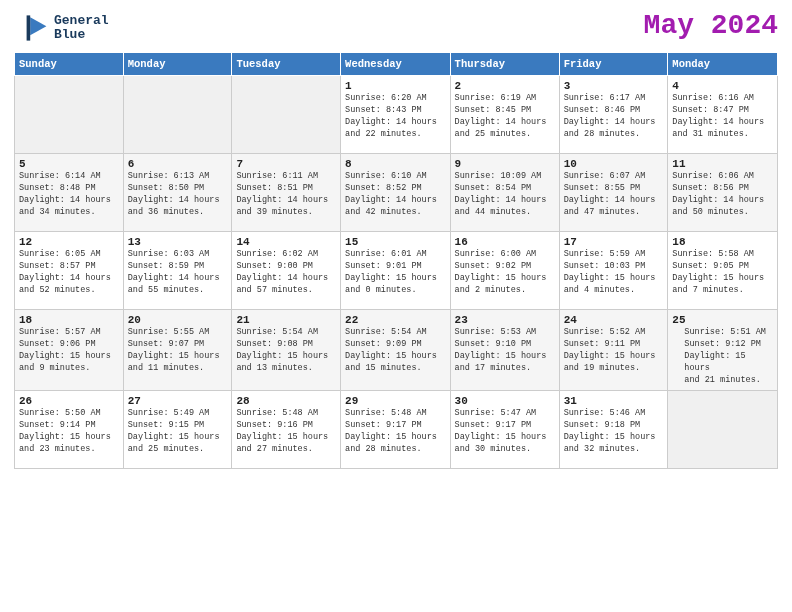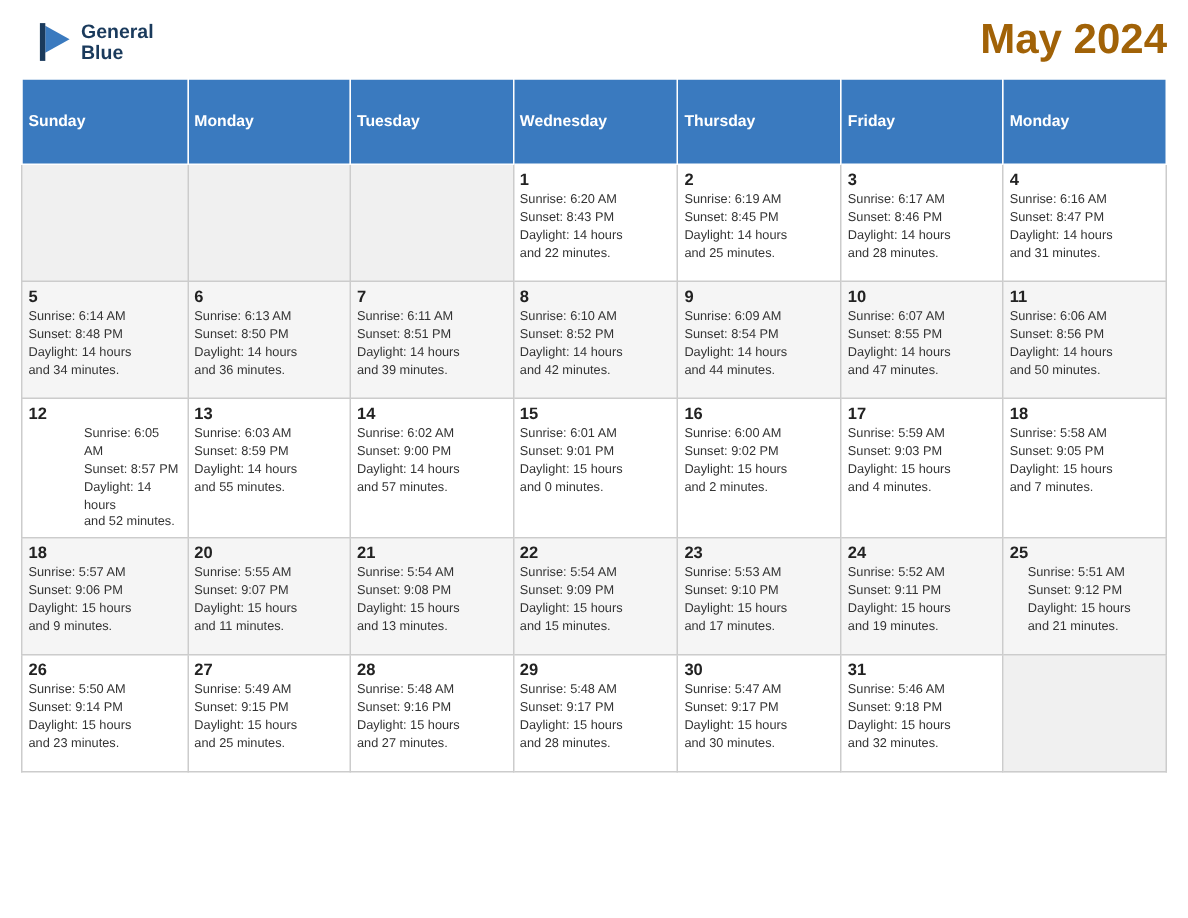--- a/index.html
+++ b/index.html
@@ -8,20 +8,21 @@
       background: #fff;
       width: 792px;
       height: 612px;
       overflow: hidden;
     }
     .page {
       width: 792px;
       height: 548px;
       background: #fff;
       padding: 10px 14px 10px 14px;
+      font-family: Liberation Mono, monospace;
     }
     .header {
       display: flex;
       justify-content: space-between;
       align-items: flex-start;
       margin-bottom: 6px;
     }
     .logo {
       display: flex;
       align-items: center;
@@ -36,37 +37,37 @@
     .logo-icon {
       width: 36px;
       height: 36px;
     }
     .title-block {
       text-align: right;
     }
     .main-title {
       font-size: 28px;
       font-weight: bold;
-      color: #a16207;
+      color: #a21caf;
     }
     .subtitle {
       font-size: 13px;
       color: #333;
     }
     .calendar {
       width: 100%;
       border-collapse: collapse;
       font-size: 9.5px;
     }
     .calendar thead tr th {
       background: #3a7abf;
       color: #fff;
       font-size: 10.5px;
       font-weight: bold;
-      padding: 22px 4px;
+      padding: 5px 4px;
       text-align: left;
       border: 1px solid #fff;
     }
     .calendar tbody tr td {
       border: 1px solid #ccc;
       vertical-align: top;
       padding: 4px 4px;
       width: 113px;
       height: 78px;
       background: #fff;
@@ -181,21 +182,21 @@
           </td>
           <td>
             <span class="day-number">8</span>
             <div class="day-info" style="white-space: pre-line;">Sunrise: 6:10 AM
 Sunset: 8:52 PM
 Daylight: 14 hours
 and 42 minutes.</div>
           </td>
           <td>
             <span class="day-number">9</span>
-            <div class="day-info" style="white-space: pre-line;">Sunrise: 6:09 AM
+            <div class="day-info" style="white-space: pre-line;">Sunrise: 10:09 AM
 Sunset: 8:54 PM
 Daylight: 14 hours
 and 44 minutes.</div>
           </td>
           <td>
             <span class="day-number">10</span>
             <div class="day-info" style="white-space: pre-line;">Sunrise: 6:07 AM
 Sunset: 8:55 PM
 Daylight: 14 hours
 and 47 minutes.</div>
@@ -204,21 +205,21 @@
             <span class="day-number">11</span>
             <div class="day-info" style="white-space: pre-line;">Sunrise: 6:06 AM
 Sunset: 8:56 PM
 Daylight: 14 hours
 and 50 minutes.</div>
           </td>
         </tr>
         <tr>
           <td>
             <span class="day-number">12</span>
-            <div class="day-info" style="white-space: pre-line; margin-left: 37px;">Sunrise: 6:05 AM
+            <div class="day-info" style="white-space: pre-line;">Sunrise: 6:05 AM
 Sunset: 8:57 PM
 Daylight: 14 hours
 and 52 minutes.</div>
           </td>
           <td>
             <span class="day-number">13</span>
             <div class="day-info" style="white-space: pre-line;">Sunrise: 6:03 AM
 Sunset: 8:59 PM
 Daylight: 14 hours
 and 55 minutes.</div>
@@ -240,21 +241,21 @@
           <td>
             <span class="day-number">16</span>
             <div class="day-info" style="white-space: pre-line;">Sunrise: 6:00 AM
 Sunset: 9:02 PM
 Daylight: 15 hours
 and 2 minutes.</div>
           </td>
           <td>
             <span class="day-number">17</span>
             <div class="day-info" style="white-space: pre-line;">Sunrise: 5:59 AM
-Sunset: 9:03 PM
+Sunset: 10:03 PM
 Daylight: 15 hours
 and 4 minutes.</div>
           </td>
           <td>
             <span class="day-number">18</span>
             <div class="day-info" style="white-space: pre-line;">Sunrise: 5:58 AM
 Sunset: 9:05 PM
 Daylight: 15 hours
 and 7 minutes.</div>
           </td>

